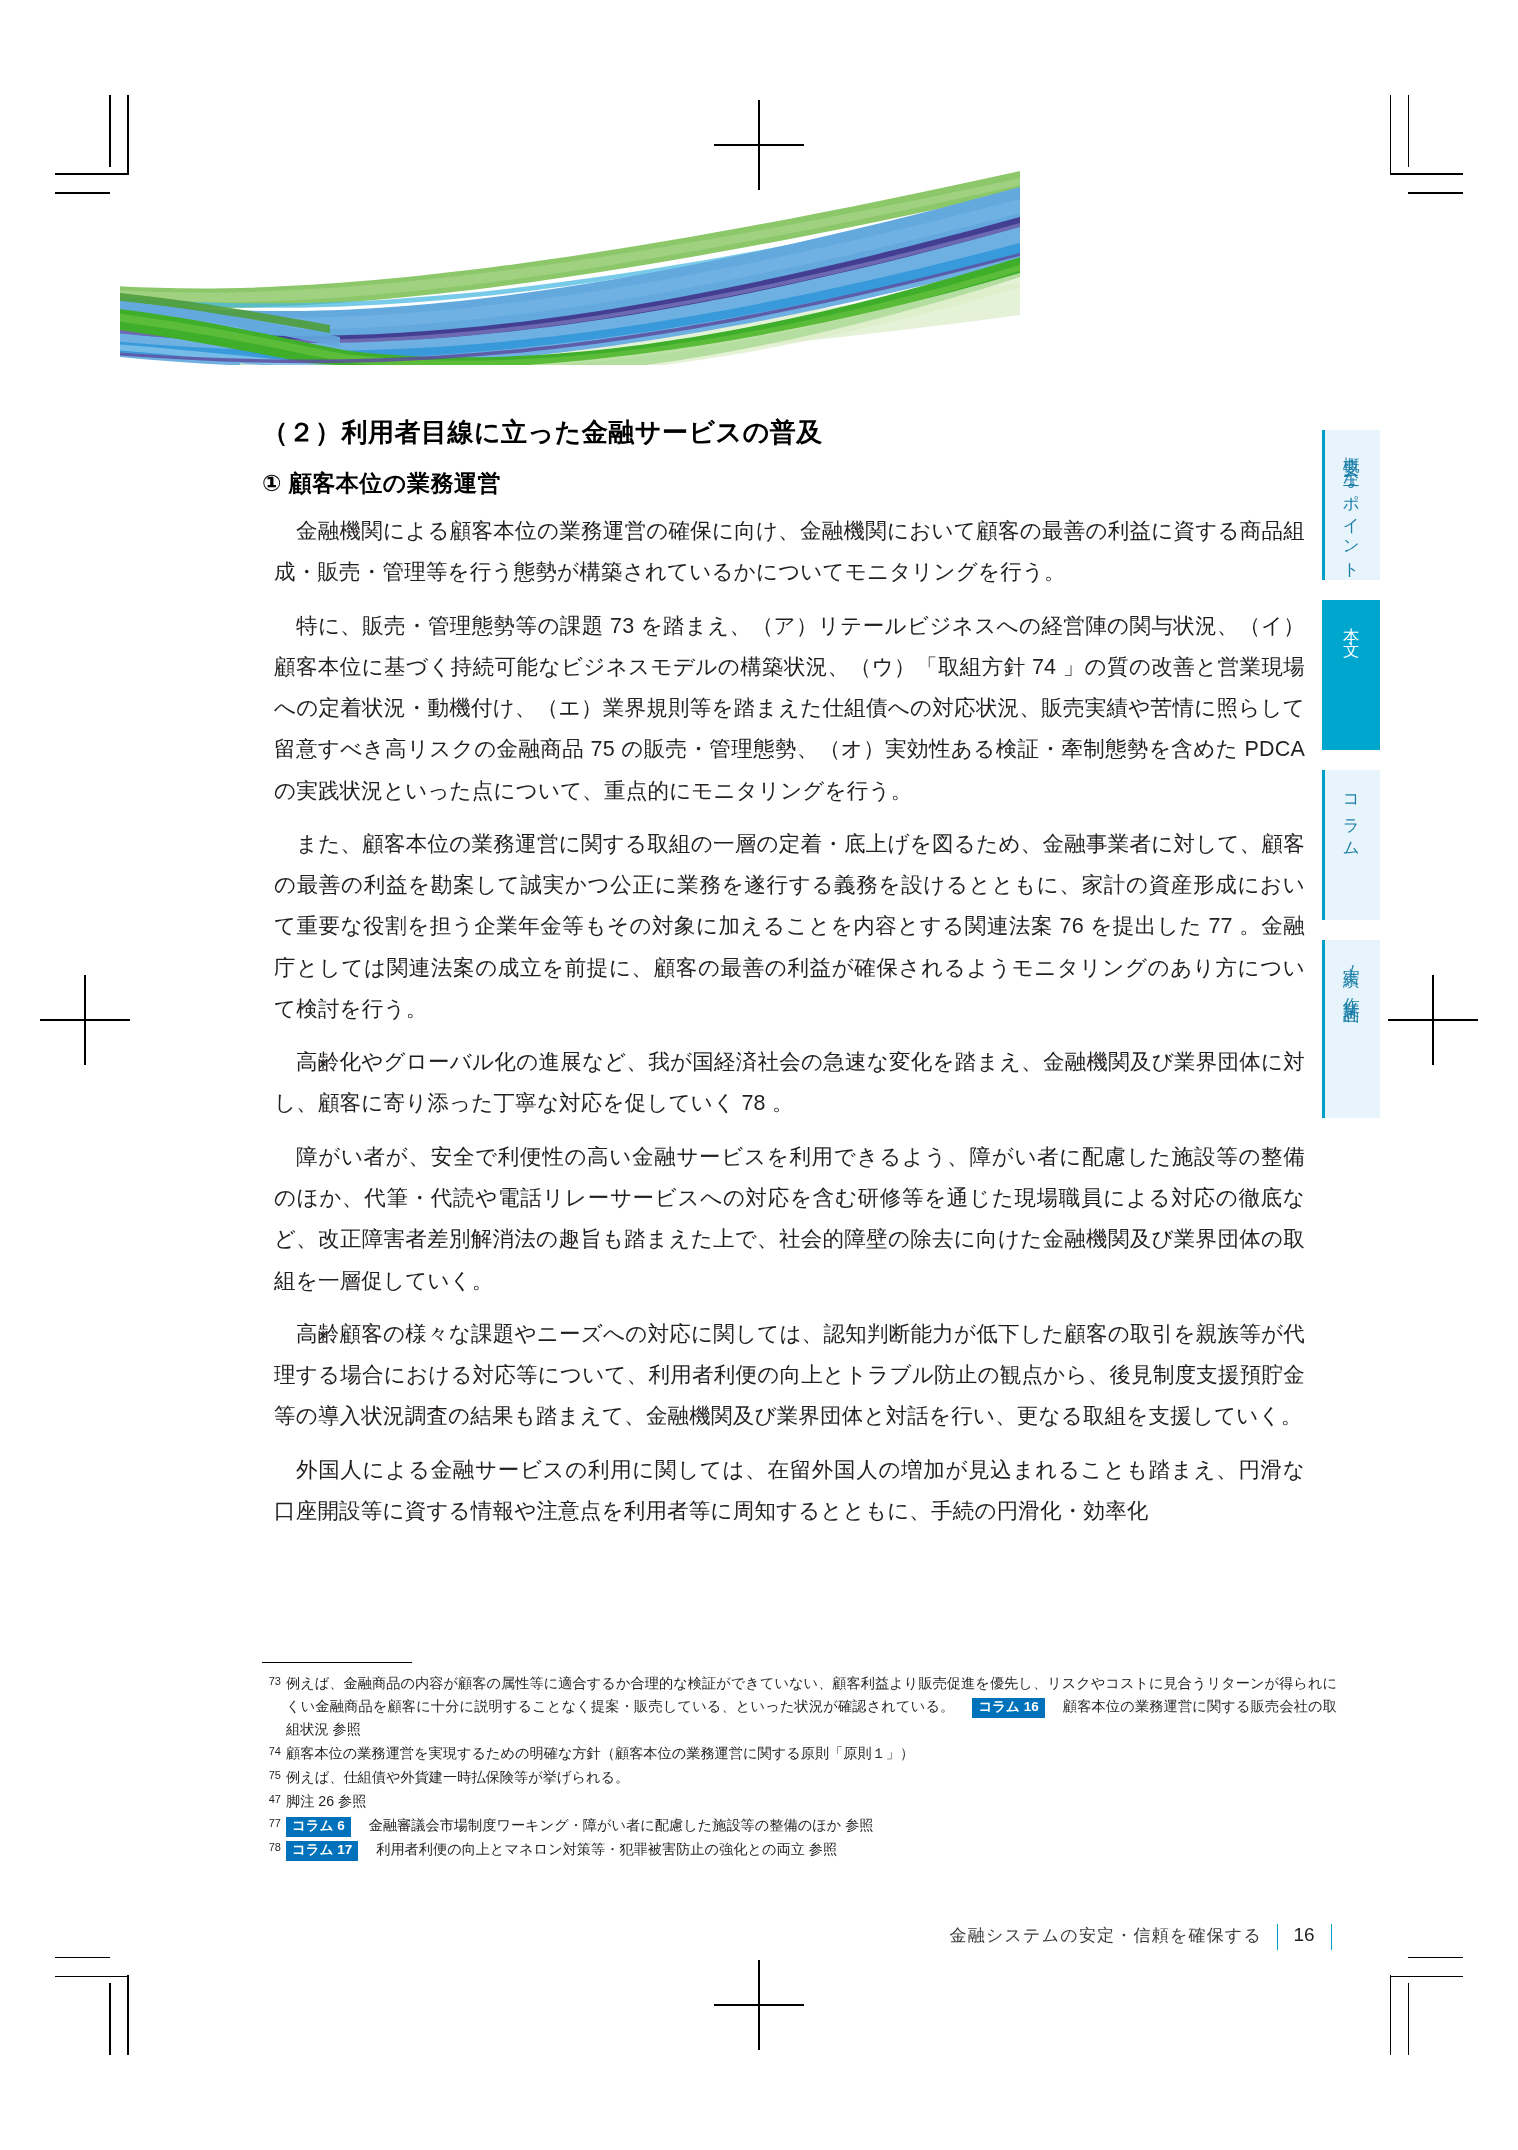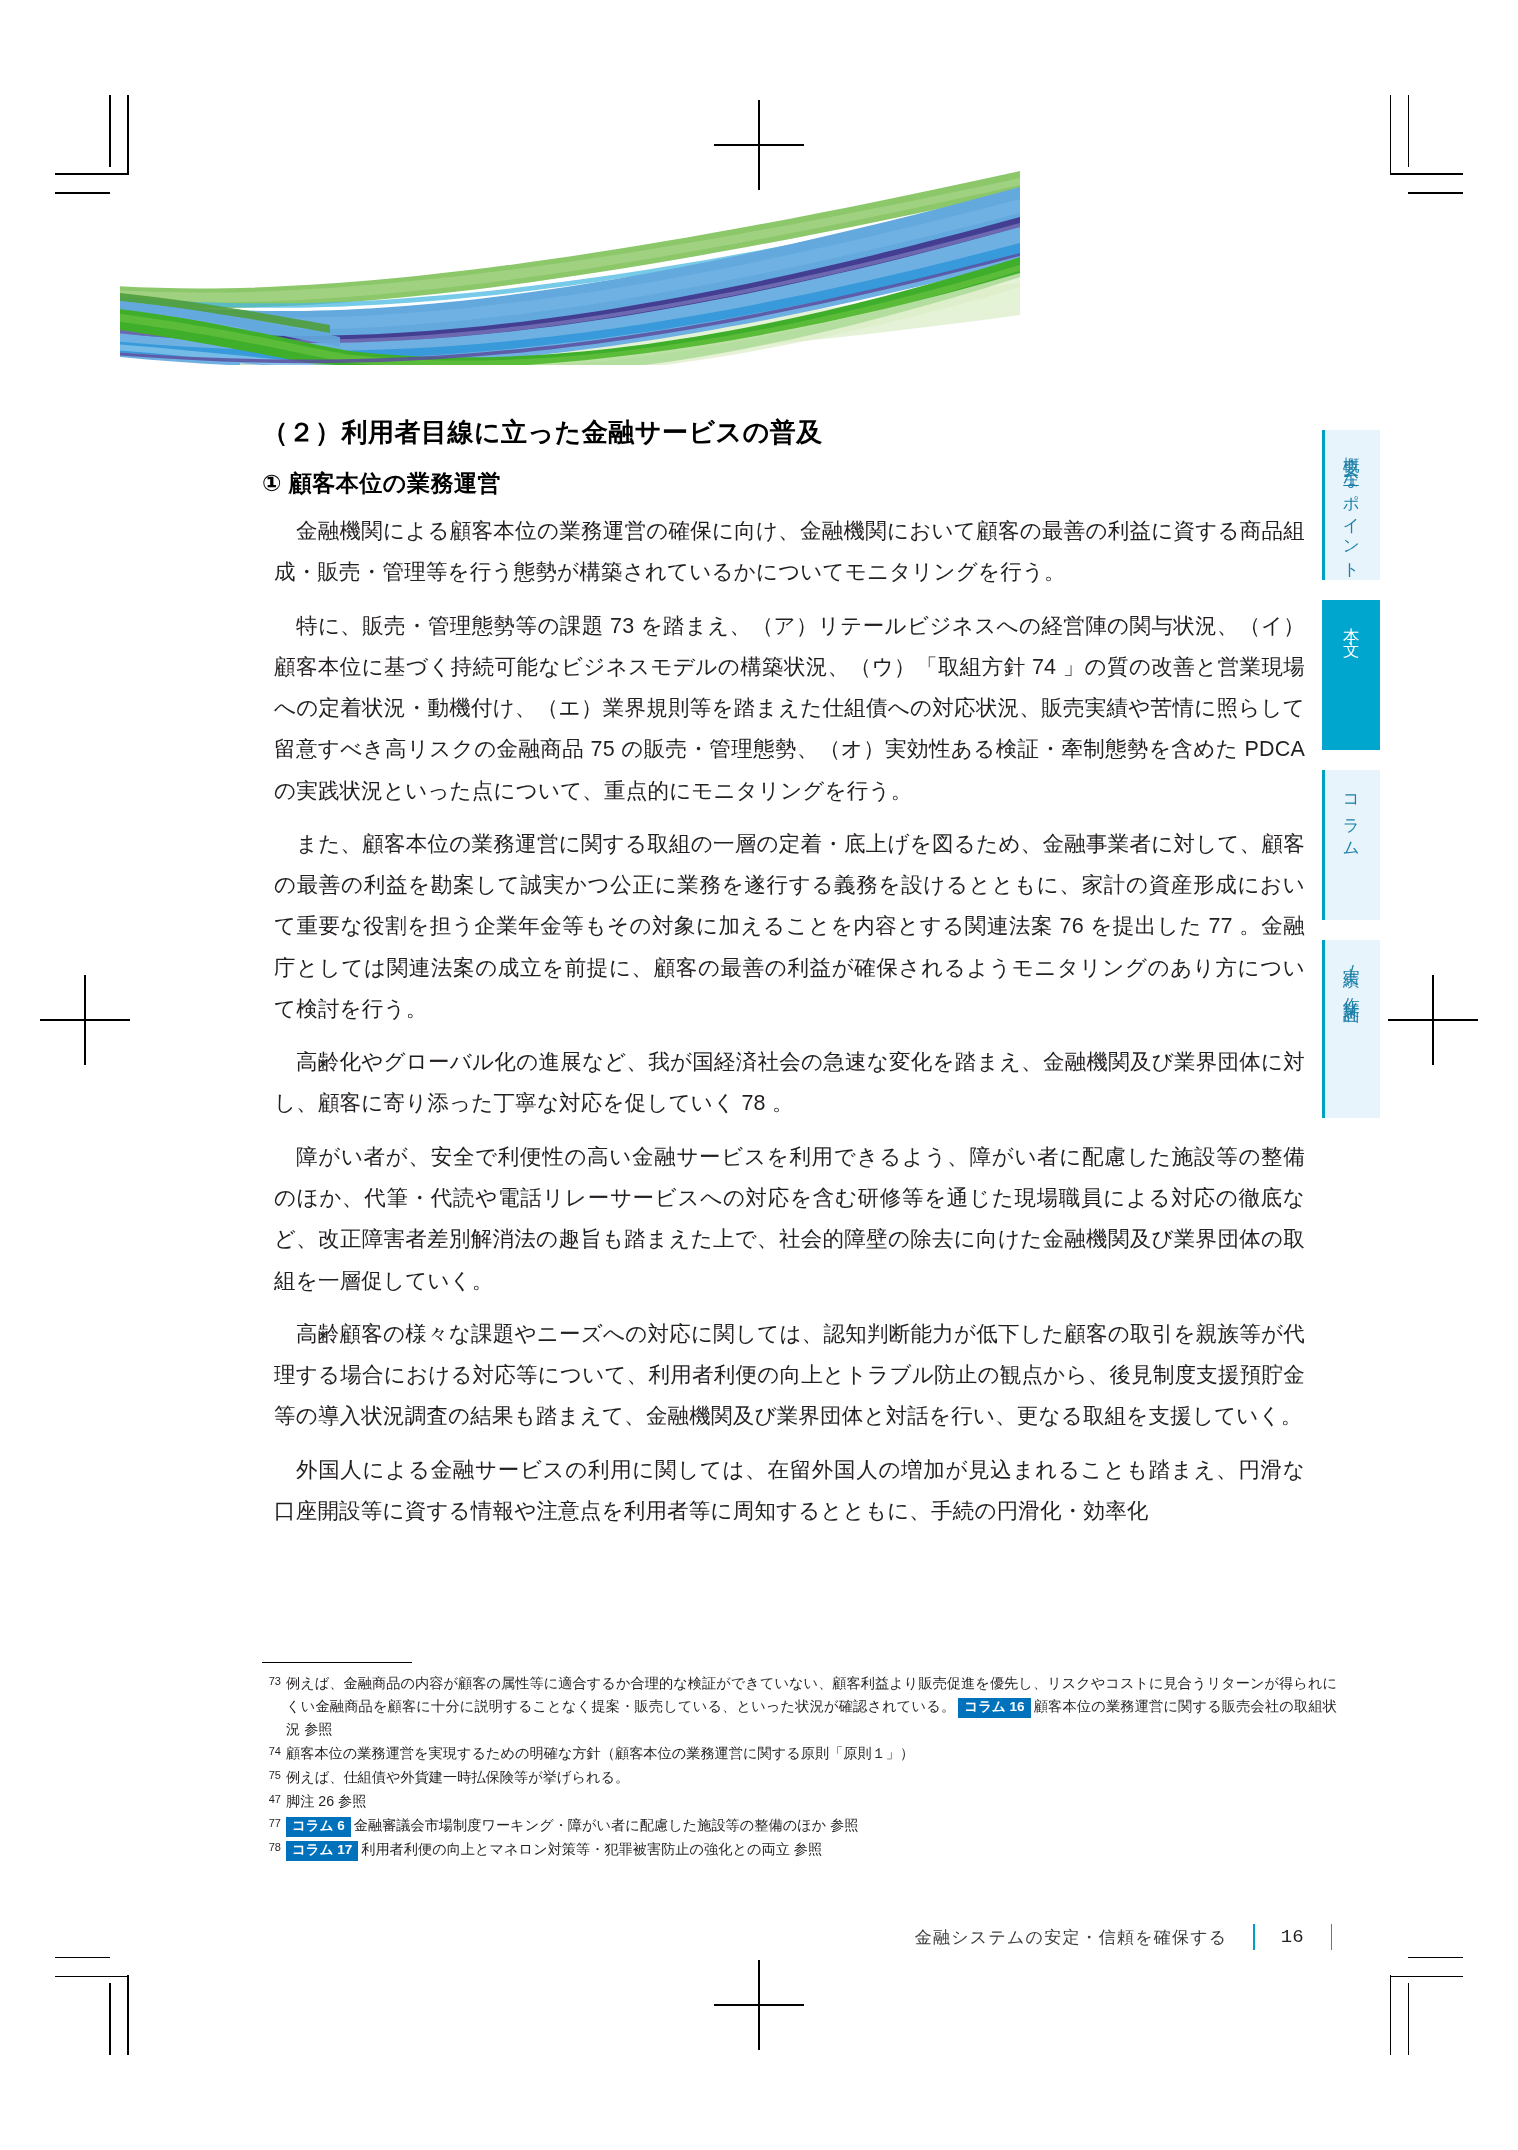--- a/index.html
+++ b/index.html
@@ -101,21 +101,21 @@
   }
   .fn-num { flex: 0 0 auto; width: 19px; font-size: 11px; padding-top: 1px; text-align: right; margin-right: 5px; }
   .fn-text { flex: 1 1 auto; text-align: justify; text-justify: inter-ideograph; }
   .column-tag {
     display: inline-block;
     background: #0072bc;
     color: #ffffff;
     font-weight: bold;
     font-size: 13.5px;
     padding: 1px 6px 2px 6px;
-    margin: 0 3px;
+    margin: 0 18px;
     line-height: 1.25;
     vertical-align: baseline;
   }
 
   
   .side-tabs { position: absolute; left: 1322px; top: 430px; width: 58px; }
   .side-tab {
     position: relative;
     width: 58px;
     background: #e8f4fb;
@@ -143,25 +143,23 @@
   .t2 { height: 150px; }
   .t3 { height: 150px; }
   .t4 { height: 178px; }
 
   
   .footer {
     position: absolute;
     right: 186px;
     bottom: 200px;
     display: flex;
-    align-items: center;
-    gap: 11px;
+    gap: 0;
     font-size: 17px;
     color: #3b3b3b;
-    font-family: Liberation Mono, monospace;
   }
   .footer .ftitle { letter-spacing: 1.2px; }
   .footer .divider { width: 1.4px; height: 26px; background: #00a0c6; margin: 0 15px; }
   .footer .pnum { font-size: 19px; color: #231f20; font-weight: normal; }
   .footer .enddiv { width: 1.4px; height: 26px; background: #00a0c6; margin-left: 16px; }
 </style>
 </head>
 <body>
 
 <div class="page">

